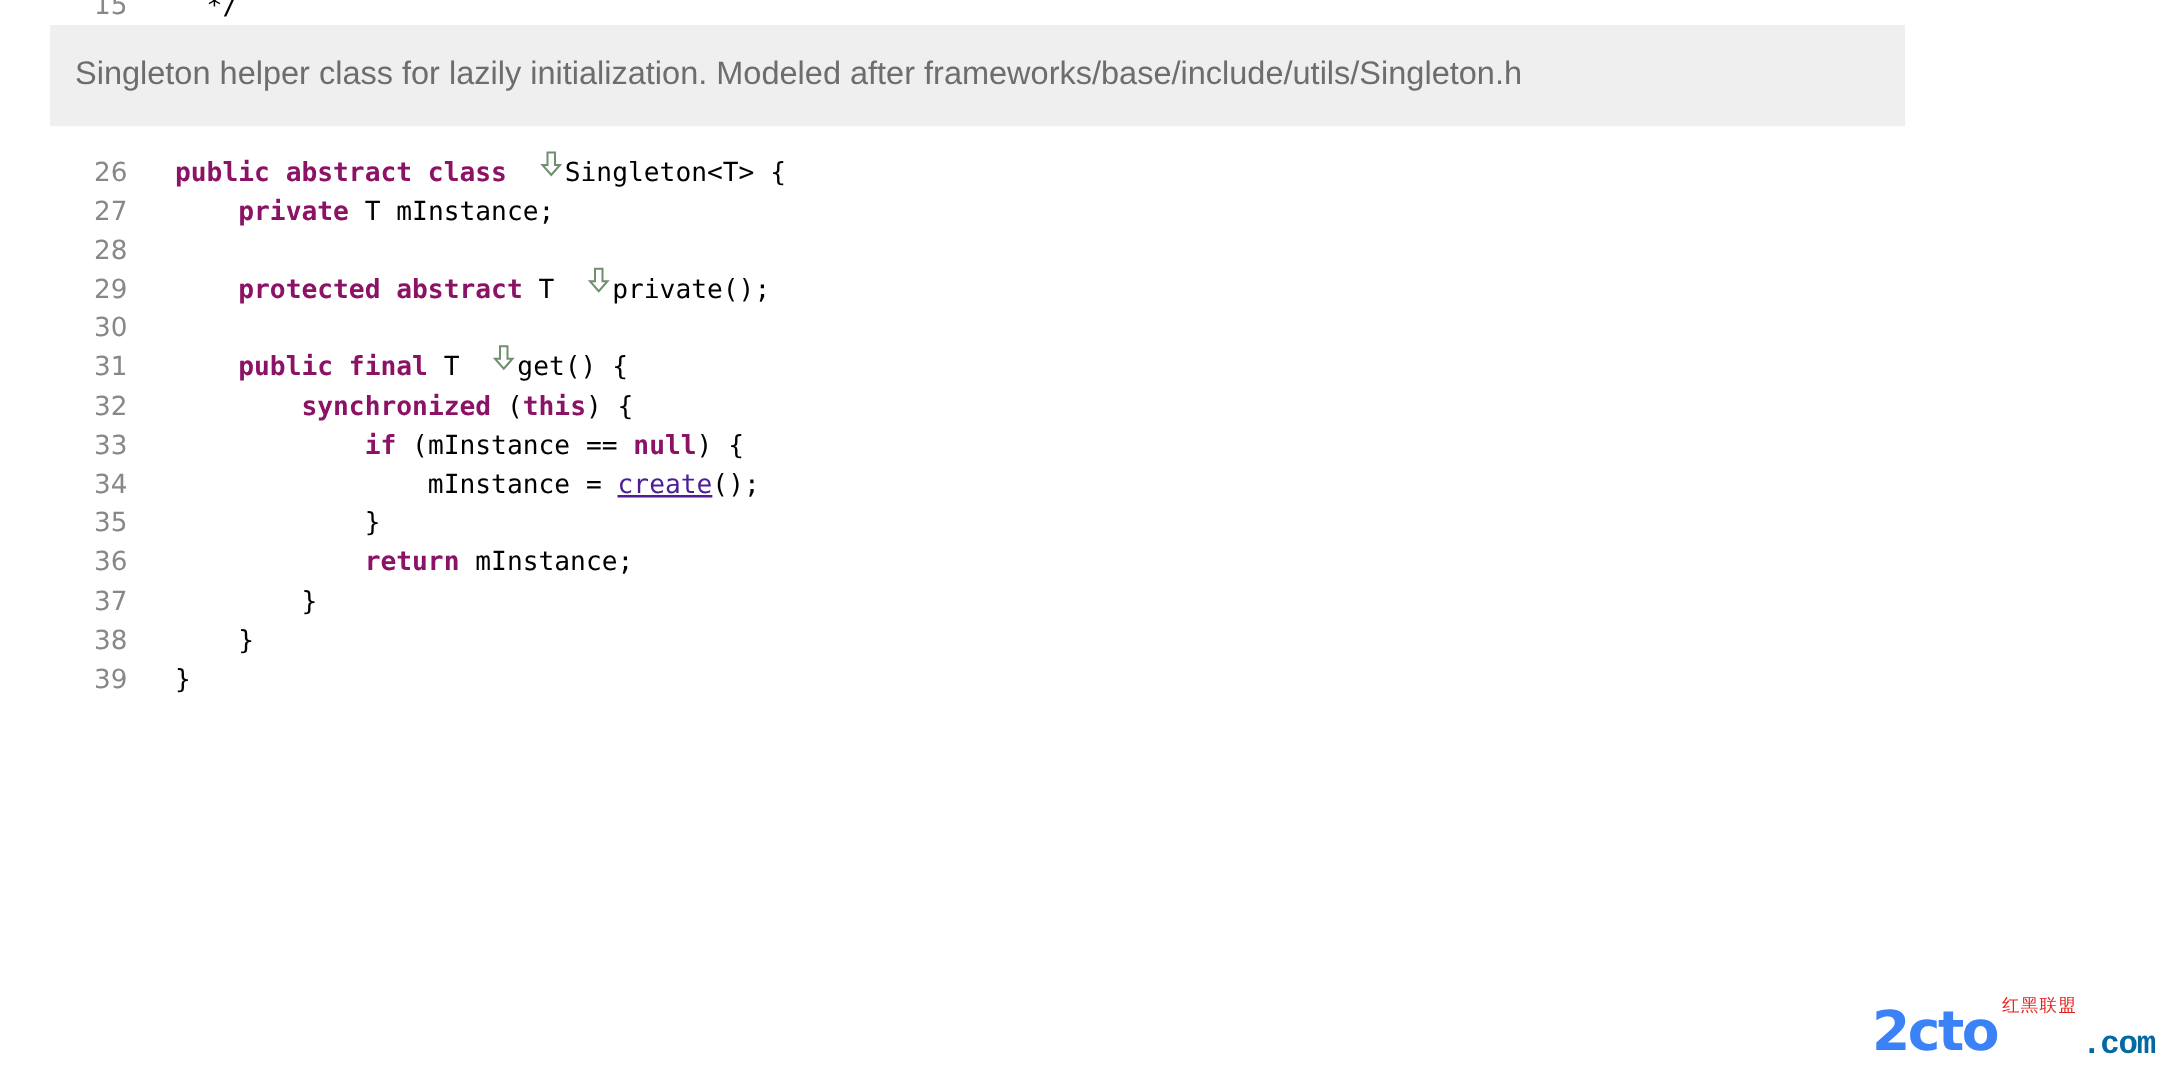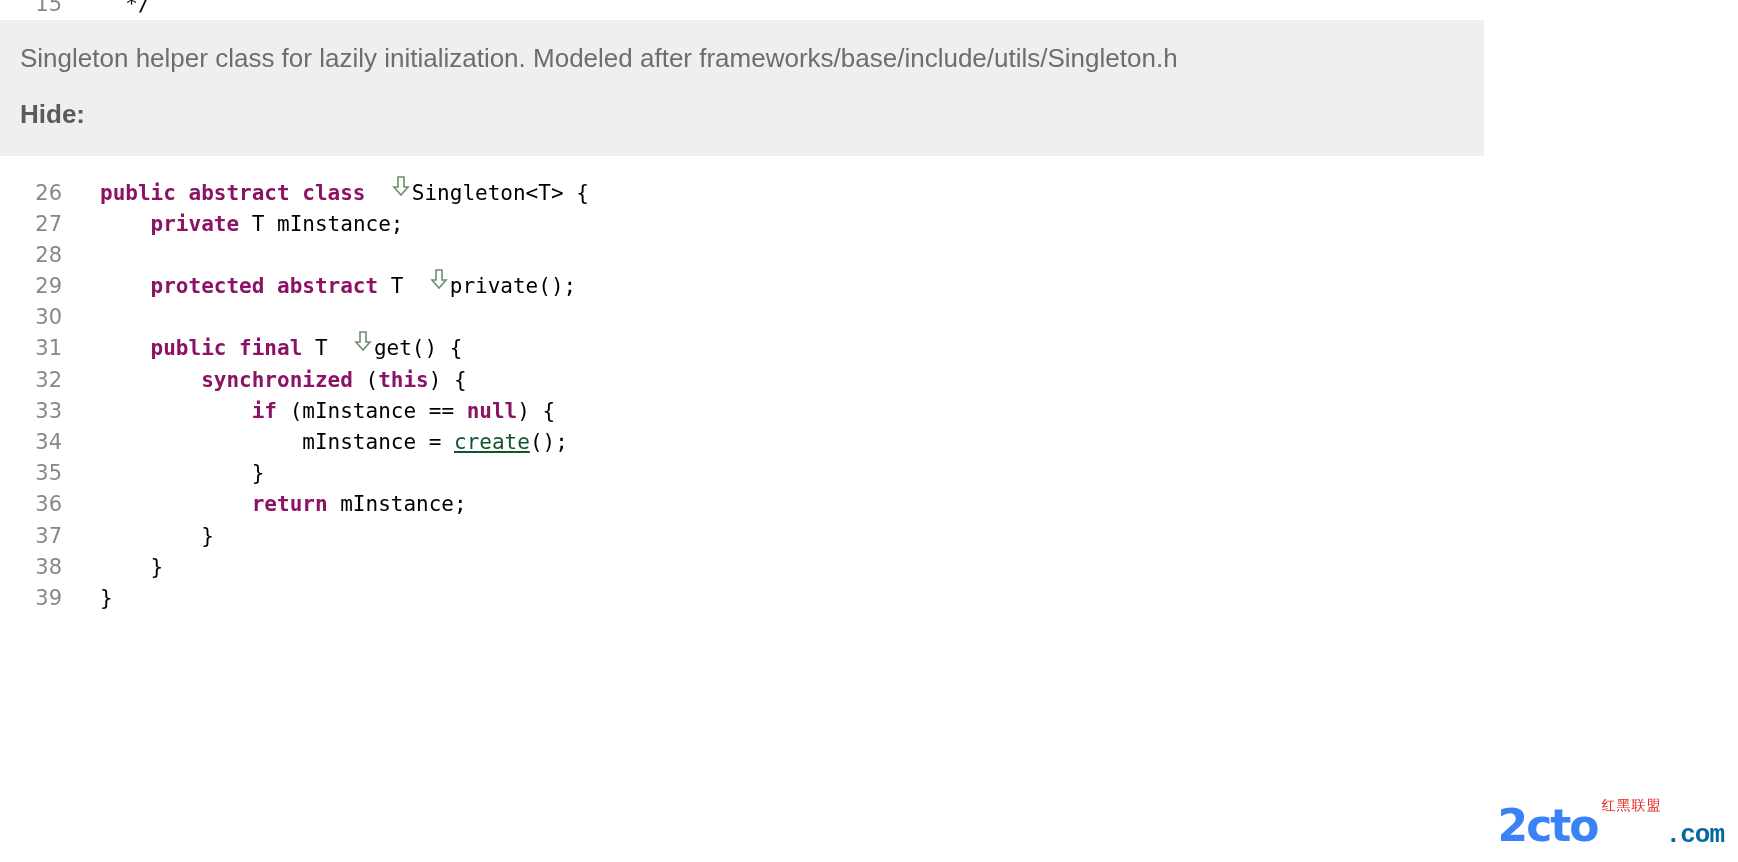--- a/index.html
+++ b/index.html
@@ -12,20 +12,21 @@
     height: 862px;
     overflow: hidden;
     font-family: "Liberation Sans", sans-serif;
     position: relative;
   }
 
   
   .code-viewer {
     position: relative;
     width: 1484px;
+    padding-left: 40px;
   }
 
   .code-block {
     font-family: "DejaVu Sans Mono", "Liberation Mono", monospace;
     font-size: 21px;
     line-height: 31.2px;
     color: #000000;
     white-space: pre;
   }
 
@@ -52,21 +53,21 @@
     flex: 1 1 auto;
     white-space: pre;
   }
 
   .kw {
     color: #8B1265;
     font-weight: bold;
   }
 
   .lnk {
-    color: #14532d;
+    color: #4c1d95;
     text-decoration: underline;
   }
 
   
   .arrow-marker {
     display: inline-block;
     width: 20px;
     height: 22px;
     position: relative;
     vertical-align: -2px;
@@ -146,21 +147,20 @@
 <body>
 
 <div class="code-viewer">
 
   <div class="clip-top">
     <div class="code-block" id="code-top"><div class="code-line"><span class="lineno">15</span><span class="linecode"><span>  */</span></span></div></div>
   </div>
 
   <div class="doc-banner">
     <div class="doc-text">Singleton helper class for lazily initialization. Modeled after frameworks/base/include/utils/Singleton.h</div>
-    <div class="doc-hide">Hide:</div>
   </div>
 
   <div class="code-section-lower">
     <div class="code-block" id="code-bottom"><div class="code-line"><span class="lineno">26</span><span class="linecode"><span class="kw">public abstract class</span><span>  </span><span class="arrow-marker"><svg width="20" height="26" viewBox="0 0 20 26">
                 <path d="M7 3 L13 3 L13 13 L17 13 L10 21 L3 13 L7 13 Z" fill="none" stroke="#6f8f6f" stroke-width="1.6" stroke-linejoin="miter"></path>
               </svg></span><span>Singleton&lt;T&gt; {</span></span></div><div class="code-line"><span class="lineno">27</span><span class="linecode"><span>    </span><span class="kw">private</span><span> T mInstance;</span></span></div><div class="code-line"><span class="lineno">28</span><span class="linecode"><span></span></span></div><div class="code-line"><span class="lineno">29</span><span class="linecode"><span>    </span><span class="kw">protected abstract</span><span> T  </span><span class="arrow-marker"><svg width="20" height="26" viewBox="0 0 20 26">
                 <path d="M7 3 L13 3 L13 13 L17 13 L10 21 L3 13 L7 13 Z" fill="none" stroke="#6f8f6f" stroke-width="1.6" stroke-linejoin="miter"></path>
               </svg></span><span>private();</span></span></div><div class="code-line"><span class="lineno">30</span><span class="linecode"><span></span></span></div><div class="code-line"><span class="lineno">31</span><span class="linecode"><span>    </span><span class="kw">public final</span><span> T  </span><span class="arrow-marker"><svg width="20" height="26" viewBox="0 0 20 26">
                 <path d="M7 3 L13 3 L13 13 L17 13 L10 21 L3 13 L7 13 Z" fill="none" stroke="#6f8f6f" stroke-width="1.6" stroke-linejoin="miter"></path>
               </svg></span><span>get() {</span></span></div><div class="code-line"><span class="lineno">32</span><span class="linecode"><span>        </span><span class="kw">synchronized</span><span> (</span><span class="kw">this</span><span>) {</span></span></div><div class="code-line"><span class="lineno">33</span><span class="linecode"><span>            </span><span class="kw">if</span><span> (mInstance == </span><span class="kw">null</span><span>) {</span></span></div><div class="code-line"><span class="lineno">34</span><span class="linecode"><span>                mInstance = </span><span class="lnk">create</span><span>();</span></span></div><div class="code-line"><span class="lineno">35</span><span class="linecode"><span>            }</span></span></div><div class="code-line"><span class="lineno">36</span><span class="linecode"><span>            </span><span class="kw">return</span><span> mInstance;</span></span></div><div class="code-line"><span class="lineno">37</span><span class="linecode"><span>        }</span></span></div><div class="code-line"><span class="lineno">38</span><span class="linecode"><span>    }</span></span></div><div class="code-line"><span class="lineno">39</span><span class="linecode"><span>}</span></span></div></div>

